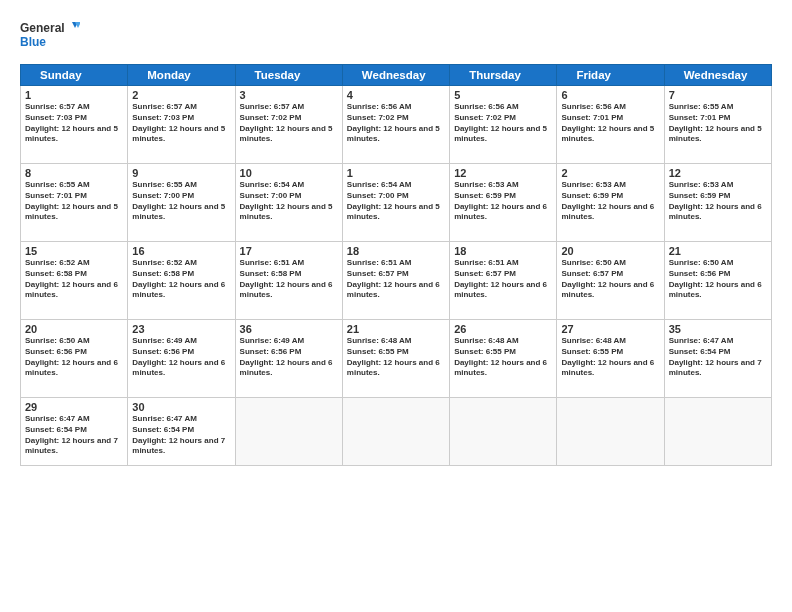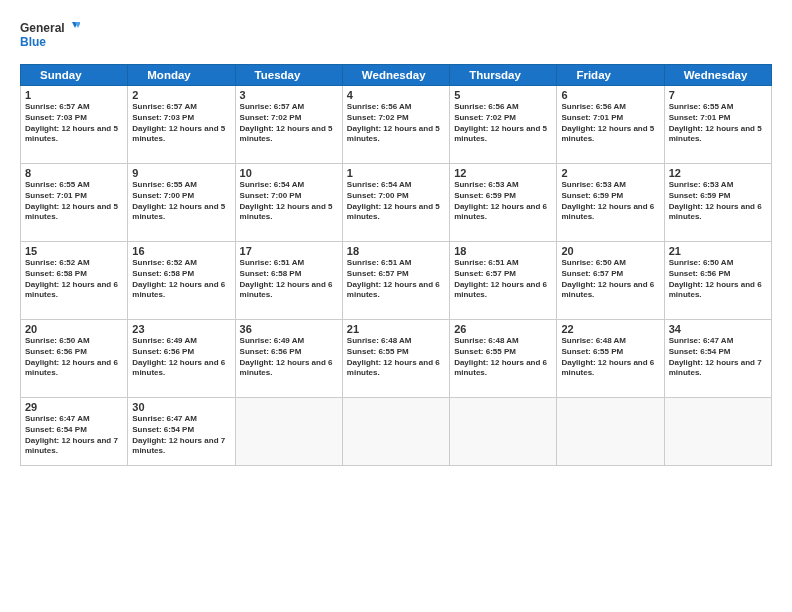--- a/index.html
+++ b/index.html
@@ -272,27 +272,27 @@
           Sunrise: 6:48 AM<br>Sunset: 6:55 PM<br>Daylight: 12 hours and 6 minutes.
         </div>
       </td>
           <td>
         <span class="day-num">26</span>
         <div class="cell-text">
           Sunrise: 6:48 AM<br>Sunset: 6:55 PM<br>Daylight: 12 hours and 6 minutes.
         </div>
       </td>
           <td>
-        <span class="day-num">22</span>
+        <span class="day-num">27</span>
         <div class="cell-text">
           Sunrise: 6:48 AM<br>Sunset: 6:55 PM<br>Daylight: 12 hours and 6 minutes.
         </div>
       </td>
           <td>
-        <span class="day-num">34</span>
+        <span class="day-num">35</span>
         <div class="cell-text">
           Sunrise: 6:47 AM<br>Sunset: 6:54 PM<br>Daylight: 12 hours and 7 minutes.
         </div>
       </td>
         </tr>
         <tr>
           <td>
         <span class="day-num">29</span>
         <div class="cell-text">
           Sunrise: 6:47 AM<br>Sunset: 6:54 PM<br>Daylight: 12 hours and 7 minutes.

